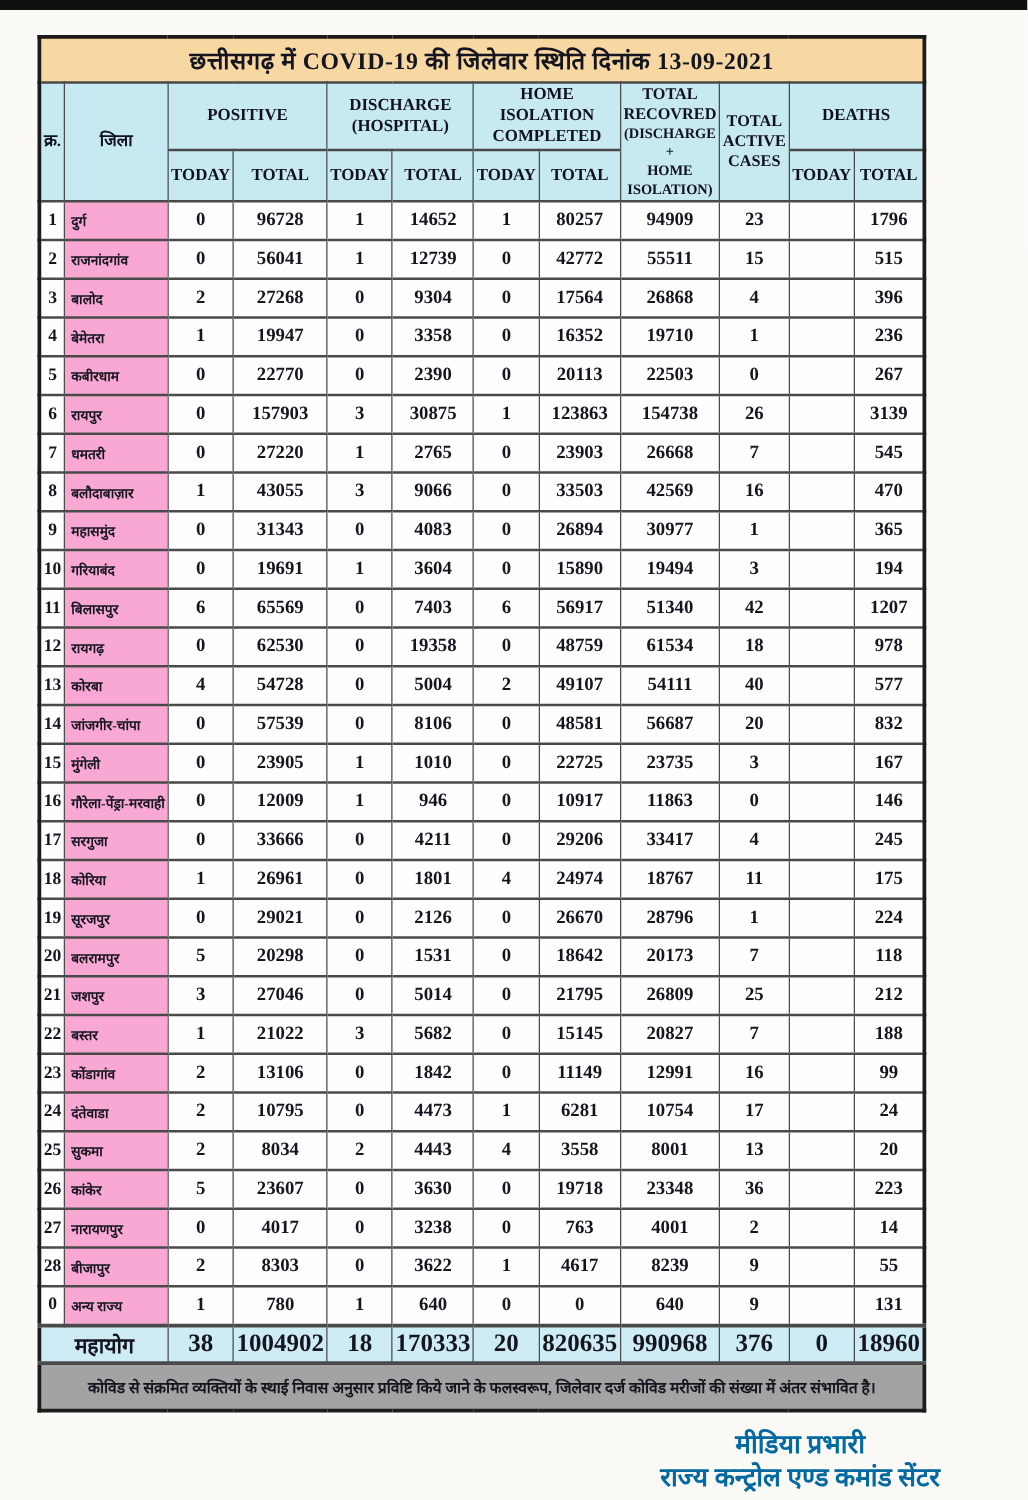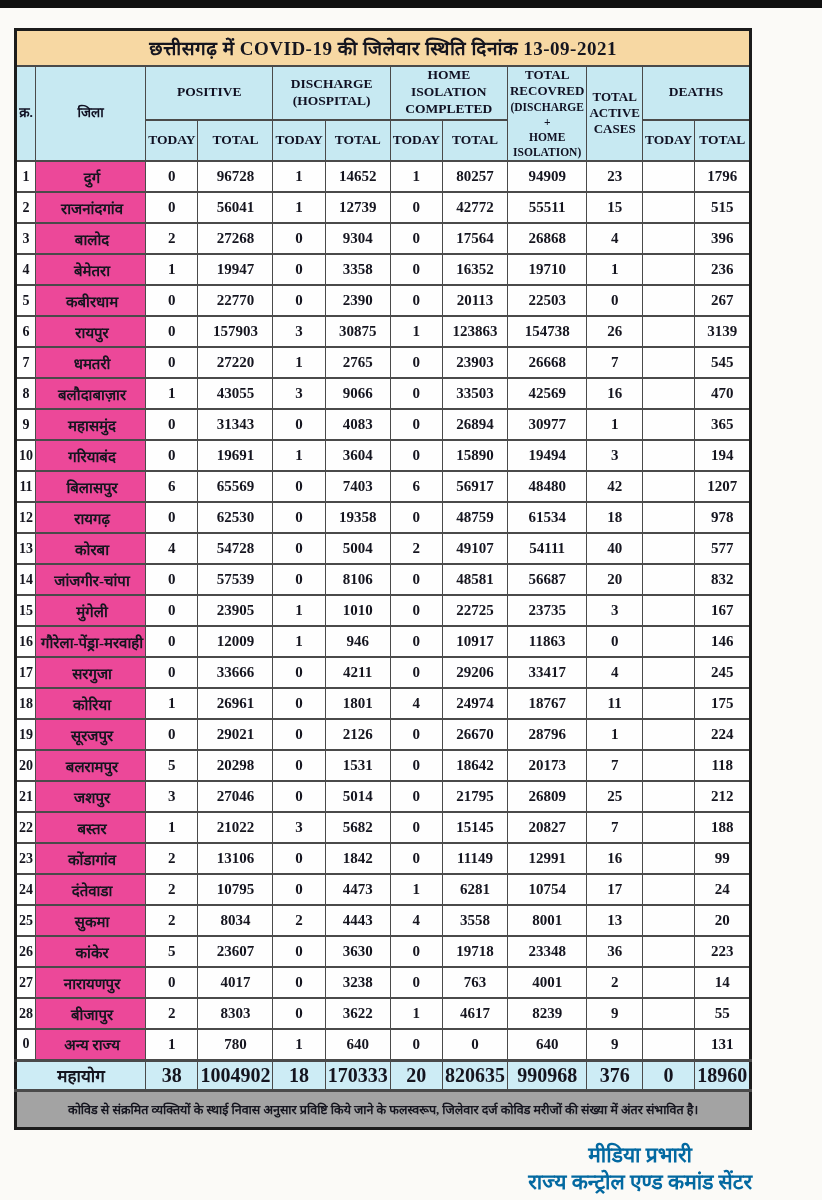--- a/index.html
+++ b/index.html
@@ -7,21 +7,21 @@
   body {
     width: 822px; height: 1200px;
     background: #fbfaf7;
     font-family: "Liberation Serif", "DejaVu Serif", serif;
     color: #15151f;
     position: relative;
   }
   .top-bar { height: 8px; background: #101010; }
 
   table.covid {
-    position: absolute; left: 14px; top: 28px;
+    position: absolute; left: 30px; top: 28px;
     width: 686px;
     border-collapse: collapse;
     border: 3px solid #1c1c1c;
     background: #fdfdfc;
   }
   th, td {
     border: 1px solid #4a4a4a;
     border-top-width: 2px;
     border-bottom-width: 2px;
     padding: 0 2px;
@@ -37,24 +37,24 @@
   }
   thead th { background: #c7e9f2; font-weight: bold; color: #101022; }
   .tier1 { height: 52px; font-size: 13.5px; line-height: 1.25; }
   .tier2 { height: 40px; font-size: 13.5px; }
   th .sub { display: block; }
   .recovered-head { font-size: 11.5px; line-height: 1.3; }
   .active-head { font-size: 13px; line-height: 1.25; }
 
   tbody td { height: 31px; font-weight: bold; font-size: 15px; background: #fefefe; }
   tbody td.district {
-    background: #ec4899;
-    text-align: center;
+    background: #f9a8d4;
+    text-align: left;
     padding-left: 5px;
-    font-size: 15px;
+    font-size: 11px;
     white-space: nowrap;
   }
   tbody td.sn { font-size: 14px; width: 34px; }
 
   tr.total-row td {
     background: #cdecf5;
     height: 30px;
     font-size: 20px;
     font-weight: bold;
     border-top-width: 3px;
@@ -284,21 +284,21 @@
       </tr>
       <tr>
         <td class="sn">11</td>
         <td class="district">बिलासपुर</td>
         <td class="num">6</td>
         <td class="num">65569</td>
         <td class="num">0</td>
         <td class="num">7403</td>
         <td class="num">6</td>
         <td class="num">56917</td>
-        <td class="num">48480</td>
+        <td class="num">51340</td>
         <td class="num">42</td>
         <td class="num"></td>
         <td class="num">1207</td>
       </tr>
       <tr>
         <td class="sn">12</td>
         <td class="district">रायगढ़</td>
         <td class="num">0</td>
         <td class="num">62530</td>
         <td class="num">0</td>

